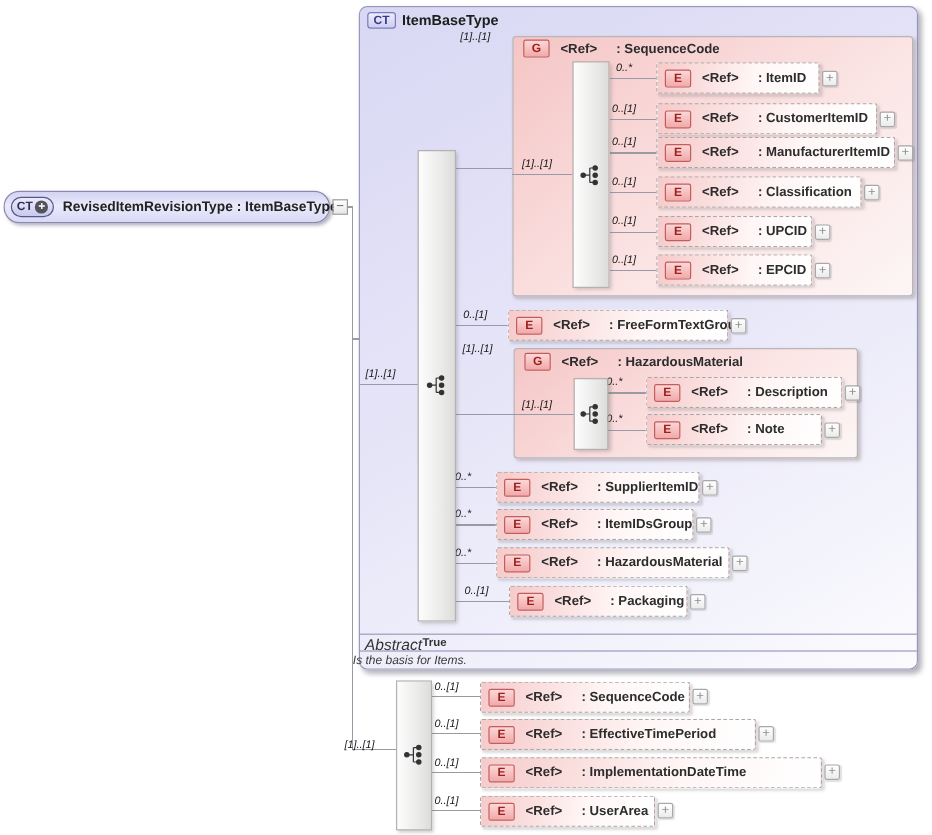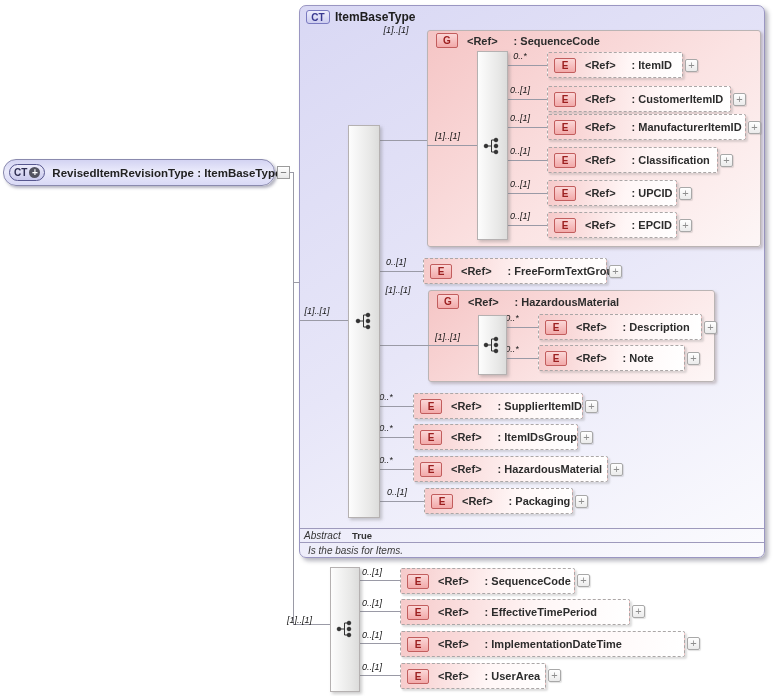--- a/index.html
+++ b/index.html
@@ -62,21 +62,21 @@
   .plusbox{position:absolute;width:13px;height:13px;box-sizing:border-box;border:1px solid #a8a8a8;
            border-radius:2px;background:linear-gradient(#ffffff,#ebebeb);color:#8f8f8f;
            font-size:11px;line-height:11px;text-align:center;z-index:45;
            box-shadow:1px 1px 1px rgba(0,0,0,.12);}
 
   .card{position:absolute;font-size:9px;font-style:italic;font-weight:normal;color:#151515;
         text-align:center;z-index:35;white-space:nowrap;}
 
   
   .hrule{position:absolute;height:0;border-top:1px solid #9e9abc;z-index:20;}
-  .abs-label{position:absolute;font-size:10px;font-style:italic;color:#333;z-index:20;}
+  .abs-label{position:absolute;font-size:13px;font-style:italic;color:#333;z-index:20;}
   .abs-value{position:absolute;font-size:9.5px;font-weight:bold;color:#333;z-index:20;text-align:right;}
   .panelnote{position:absolute;font-size:10px;font-style:italic;color:#3a3a3a;z-index:20;}
 </style>
 </head>
 <body>
 
 <div class="stage">
 
   <div class="rootbox">
     <span class="badge-ctplus">
@@ -283,21 +283,21 @@
     <span class="ref">&lt;Ref&gt;</span>
     <span class="ename">: Packaging</span>
   </div>
   <div class="plusbox" style="left:575px;top:495px">+</div>
   <div class="card" style="left:372px;top:487px;width:50px">0..[1]</div>
 
   <div class="hrule" style="left:300px;top:528px;width:464px"></div>
   <div class="abs-label" style="left:304px;top:530px">Abstract</div>
   <div class="abs-value" style="left:352px;top:530px">True</div>
   <div class="hrule" style="left:300px;top:542px;width:464px"></div>
-  <div class="panelnote" style="left:308px;top:545px">Is the basis for Items.</div>
+  <div class="panelnote" style="left:294px;top:545px">Is the basis for Items.</div>
 
   <div class="seqbox" style="left:330px;top:567px;width:30px;height:125px"></div>
   <span class="seqicon" style="left:336px;top:619px">
     <svg width="18" height="20" viewBox="0 0 18 20" stroke="#333" fill="#333">
       <circle cx="3" cy="10" r="1.8"></circle>
         <line x1="3" y1="10" x2="8.5" y2="10"></line>
       <line x1="8.5" y1="4" x2="8.5" y2="16"></line>
         <line x1="8.5" y1="4" x2="12" y2="4"></line>
       <line x1="8.5" y1="16" x2="12" y2="16"></line>
       <circle cx="13" cy="4" r="1.8"></circle>

